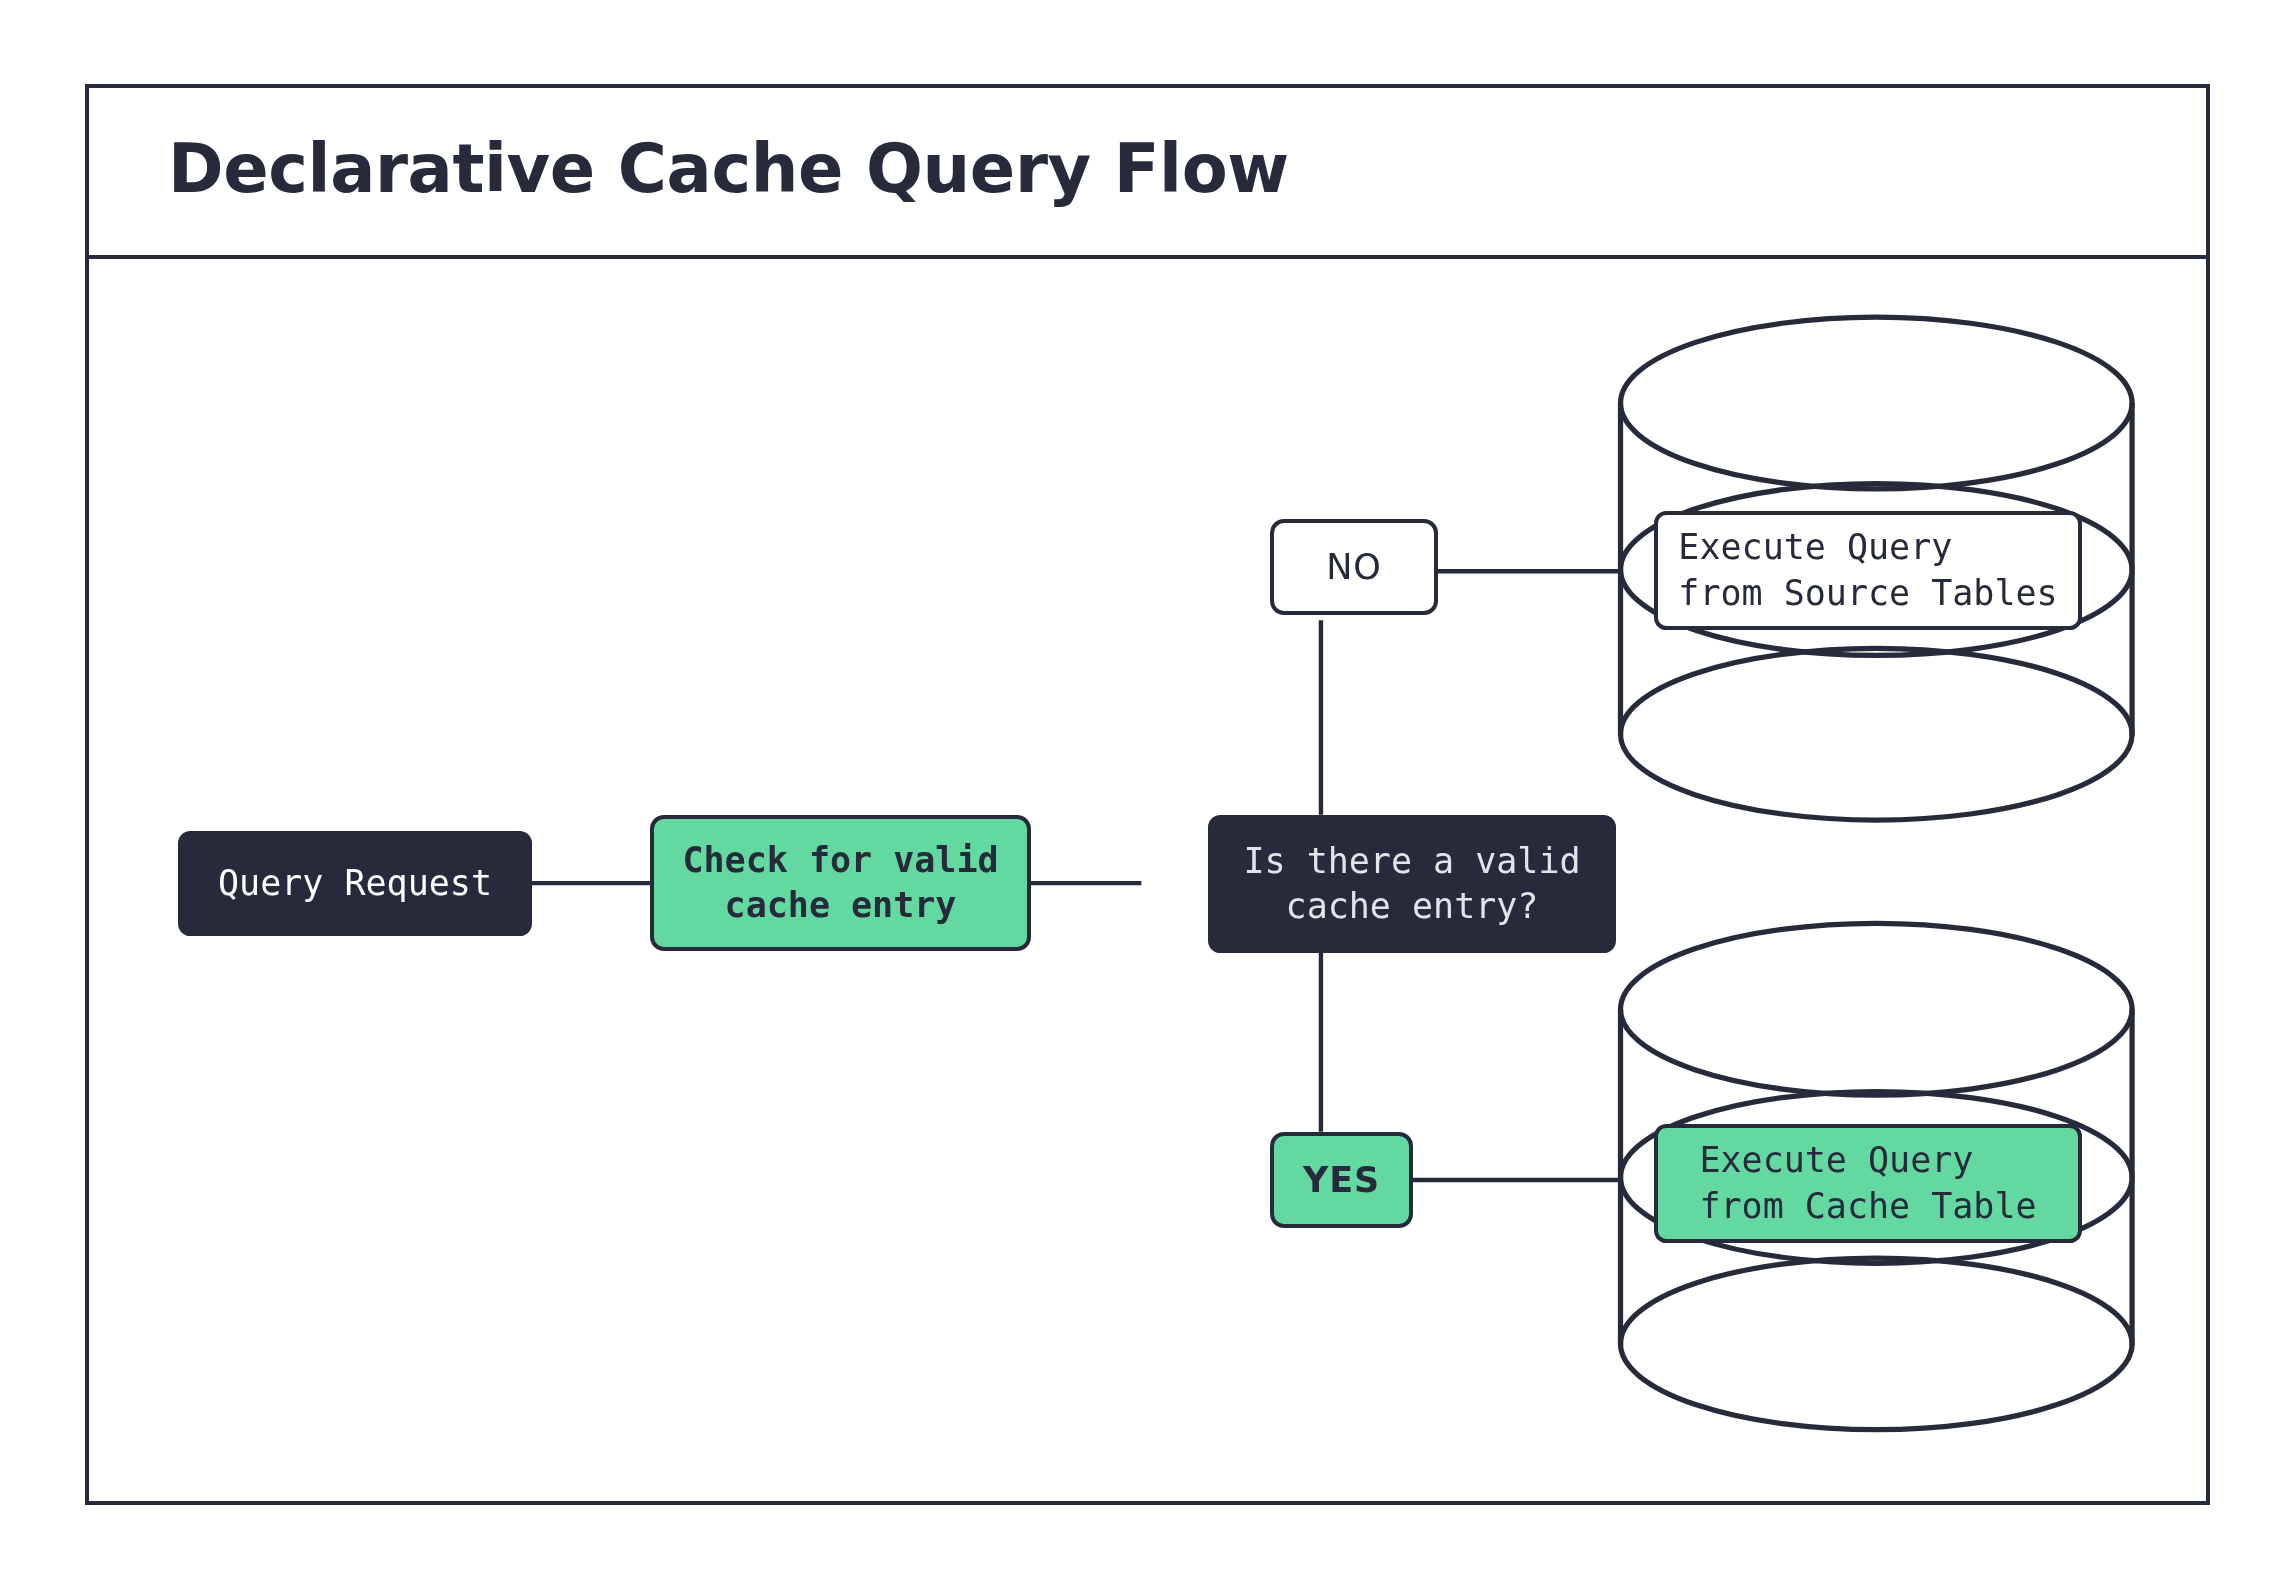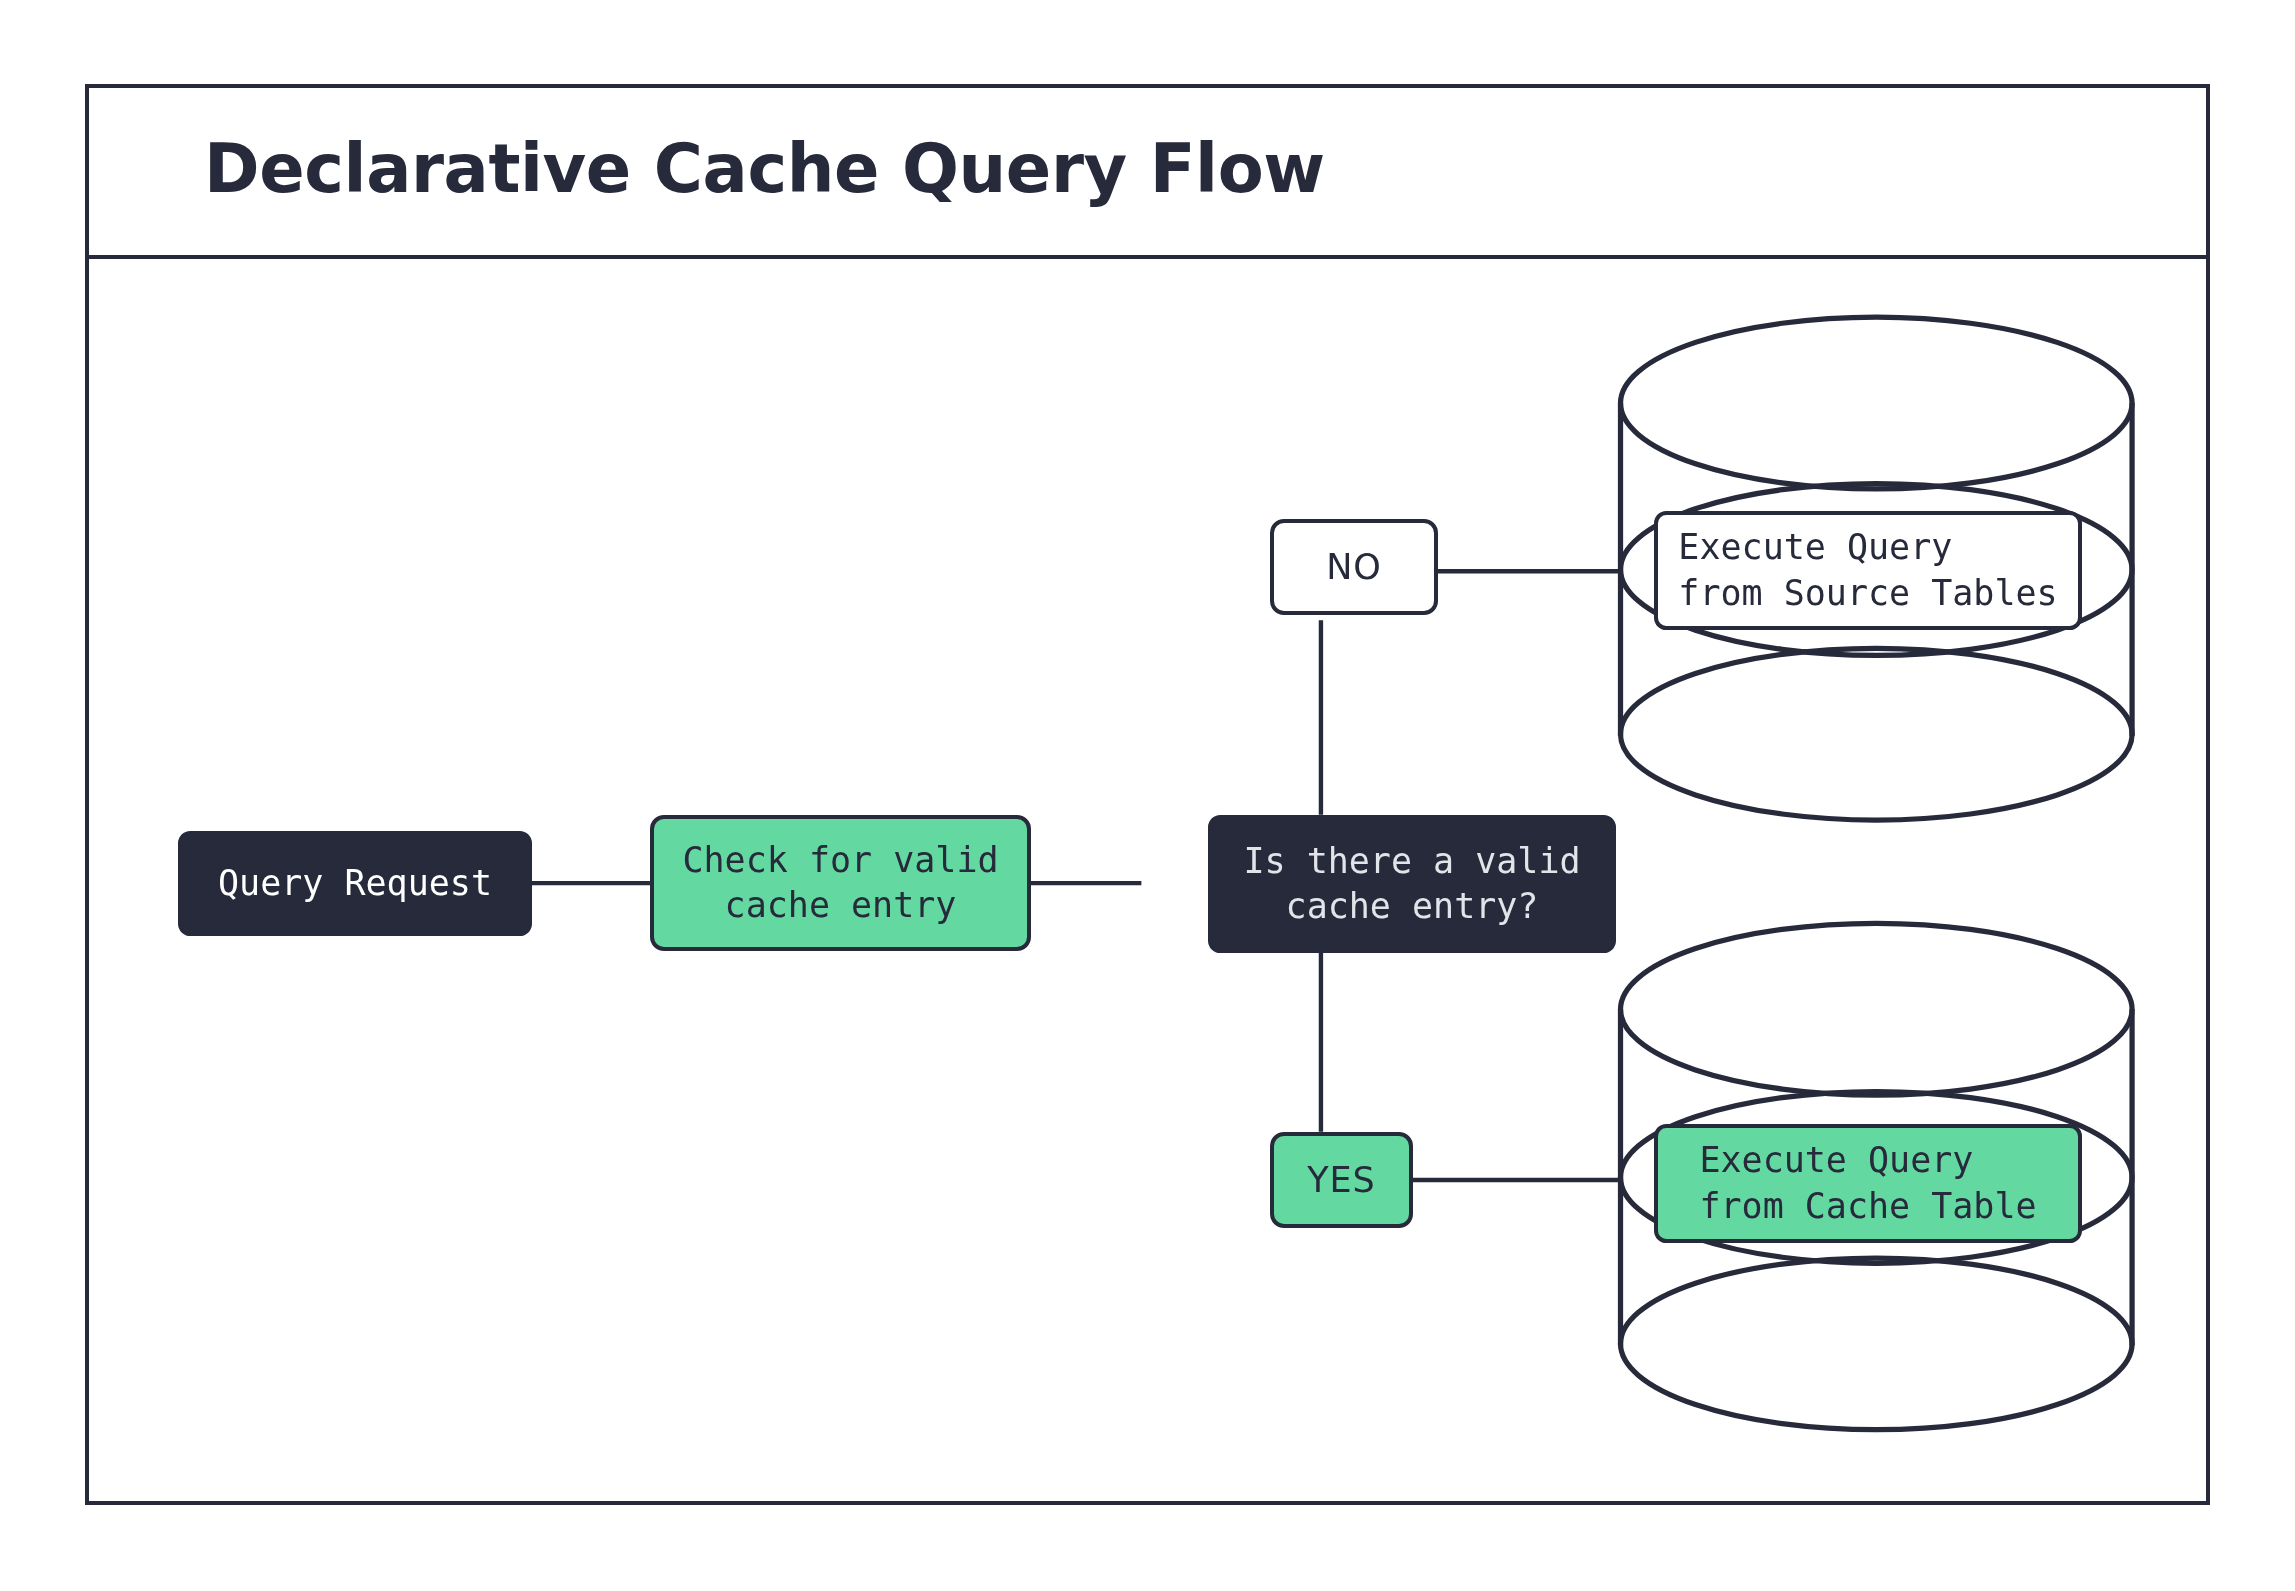--- a/index.html
+++ b/index.html
@@ -44,21 +44,20 @@
   .title {
     position: absolute;
     left: 168px;
     top: 130px;
     font-family: "DejaVu Sans", sans-serif;
     font-size: 67px;
     font-weight: bold;
     color: #262A3A;
     letter-spacing: -0.4px;
     white-space: nowrap;
-    margin-left: 36px;
   }
 
   
   #vector {
     position: absolute;
     left: 0;
     top: 0;
     width: 2295px;
     height: 1591px;
     pointer-events: none;
@@ -87,20 +86,21 @@
     background: #262A3A;
     color: #E2E4EA;
     border: 3.5px solid #262A3A;
     border-radius: 12.3px;
   }
   .node-green {
     background: #63D9A1;
     color: #262A3A;
     border: 4.4px solid #262A3A;
     border-radius: 14px;
+    font-weight: bold;
   }
   .node-white {
     background: #ffffff;
     color: #262A3A;
     border: 4.4px solid #262A3A;
     border-radius: 14px;
   }
 
   #node-query-request {
     left: 178px; top: 831px;

